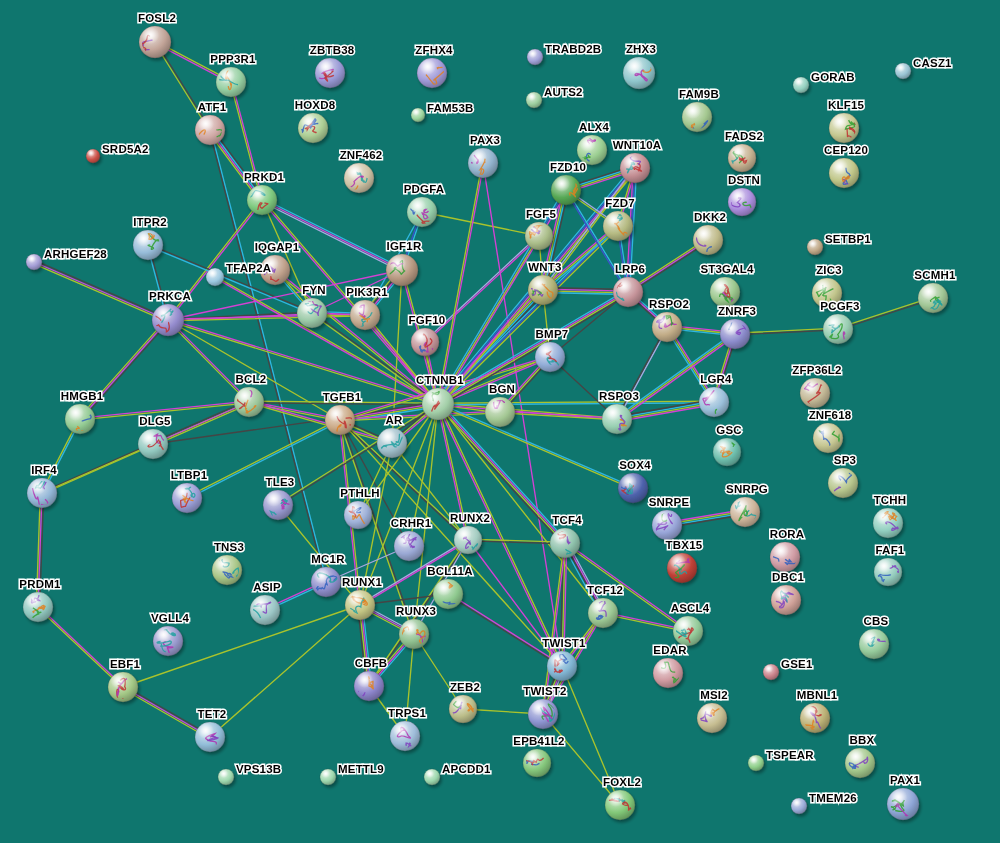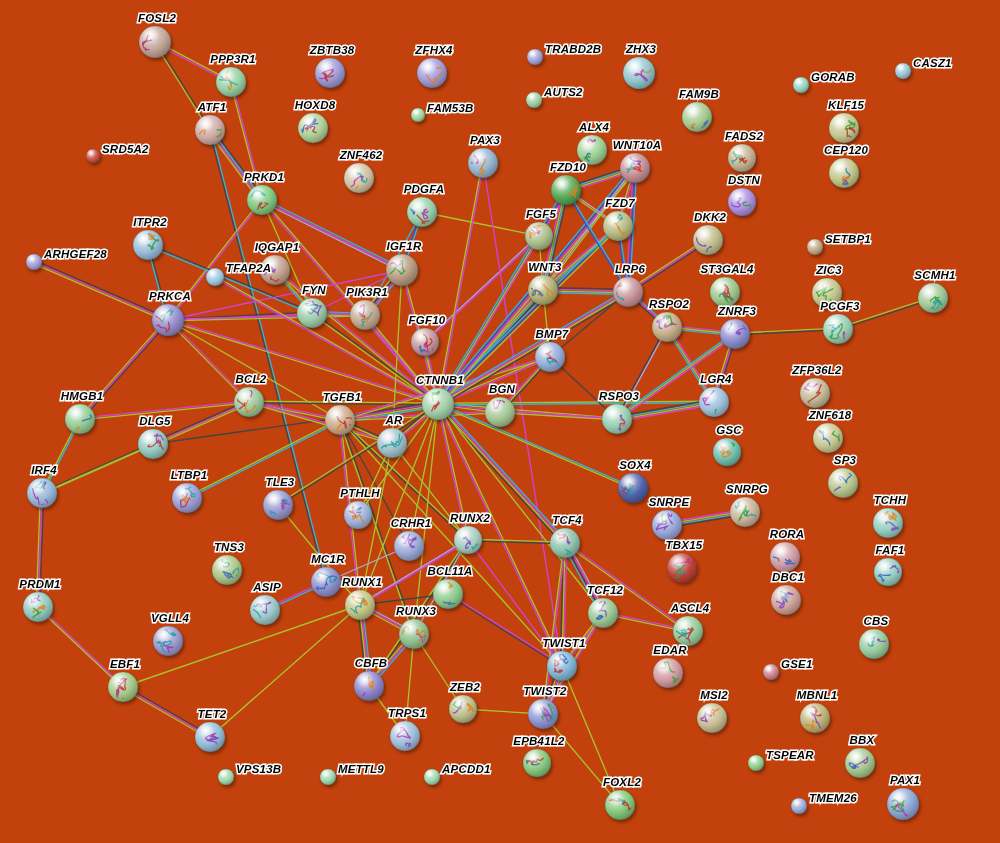--- a/index.html
+++ b/index.html
@@ -1,16 +1,16 @@
 <!DOCTYPE html>
 <html><head>
 <meta charset="utf-8">
 <style>
   html,body{margin:0;padding:0;background:#ffffff;}
-  #canvas-wrap{width:1000px;height:843px;position:relative;background:#c2410c;overflow:hidden;font-style:italic;}
+  #canvas-wrap{width:1000px;height:843px;position:relative;background:#0f766e;overflow:hidden;}
   svg{display:block;}
   text.node-label{font-family:"Liberation Sans","DejaVu Sans",sans-serif;font-size:11.5px;font-weight:bold;fill:#000;stroke:#fff;stroke-width:3px;paint-order:stroke;letter-spacing:.2px;}
   .edge-strand{fill:none;stroke-linecap:round;}
 </style>
 </head>
 <body>
 
 <div id="canvas-wrap">
     <svg width="1000" height="843" viewBox="0 0 1000 843">
       <defs>

